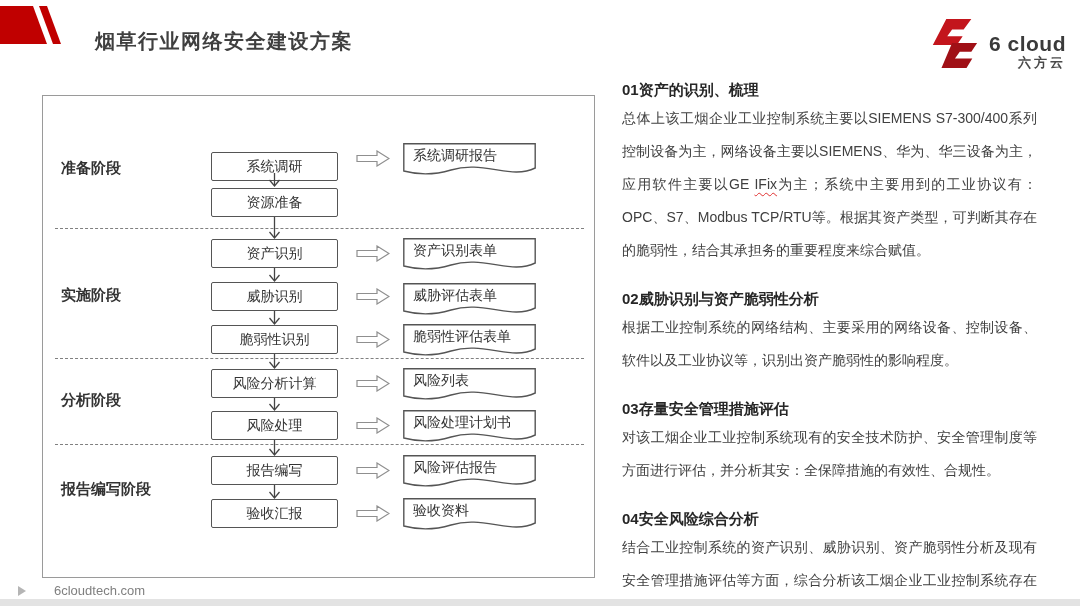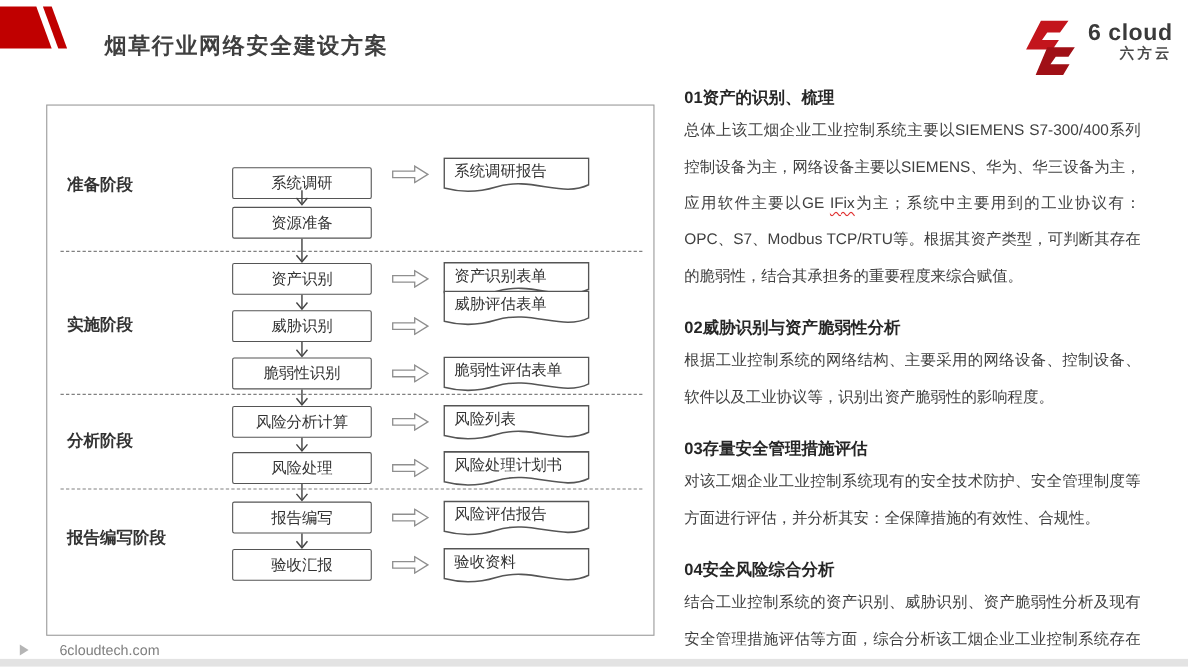--- a/index.html
+++ b/index.html
@@ -3,21 +3,21 @@
 <meta charset="utf-8">
 <style>
   * { margin:0; padding:0; box-sizing:border-box; }
   html,body { width:1080px; height:606px; overflow:hidden; background:#fff;
     font-family:"Liberation Sans","DejaVu Sans",sans-serif; }
 
   
   .hdr-flag { position:absolute; left:0; top:25; width:62px; height:50px; }
   .page-title { position:absolute; left:95px; top:28px; font-size:20px; font-weight:bold;
     color:#3f3f3f; letter-spacing:1.5px; white-space:nowrap; }
-  .logo { position:absolute; right:14px; top:18px; display:flex; align-items:flex-start; }
+  .logo { position:absolute; right:14px; top:18px; display:flex; align-items:flex-end; }
   .logo-mark { width:58px; height:52px; }
   .logo-text { margin-left:6px; text-align:right; }
   .logo-name { font-size:21px; font-weight:bold; color:#3a3a3a; letter-spacing:.5px; line-height:24px; }
   .logo-sub { font-size:13px; font-weight:bold; color:#4a4a4a; letter-spacing:3px; line-height:14px; }
 
   
   .panel { position:absolute; left:42px; top:95px; width:553px; height:483px;
     border:1.5px solid #9a9a9a; background:#fff; }
   .stage-label { position:absolute; left:18px; width:155px; text-align:left;
     font-size:15px; font-weight:bold; color:#333; }
@@ -116,21 +116,21 @@
         <path d="M0.8,0.8 L132.2,0.8 L132.2,25 C108,37 80,17 48,27 C28,33 12,31 0.8,28 Z" fill="#fff" stroke="#555" stroke-width="1.4"></path>
       </svg>
     <span class="doc-label">系统调研报告</span>
   </div>
   <div class="doc" style="top:142px">
     <svg width="133" height="38" viewBox="0 0 133 38">
         <path d="M0.8,0.8 L132.2,0.8 L132.2,25 C108,37 80,17 48,27 C28,33 12,31 0.8,28 Z" fill="#fff" stroke="#555" stroke-width="1.4"></path>
       </svg>
     <span class="doc-label">资产识别表单</span>
   </div>
-  <div class="doc" style="top:168px">
+  <div class="doc" style="top:187px">
     <svg width="133" height="38" viewBox="0 0 133 38">
         <path d="M0.8,0.8 L132.2,0.8 L132.2,25 C108,37 80,17 48,27 C28,33 12,31 0.8,28 Z" fill="#fff" stroke="#555" stroke-width="1.4"></path>
       </svg>
     <span class="doc-label">威胁评估表单</span>
   </div>
   <div class="doc" style="top:228px">
     <svg width="133" height="38" viewBox="0 0 133 38">
         <path d="M0.8,0.8 L132.2,0.8 L132.2,25 C108,37 80,17 48,27 C28,33 12,31 0.8,28 Z" fill="#fff" stroke="#555" stroke-width="1.4"></path>
       </svg>
     <span class="doc-label">脆弱性评估表单</span>

